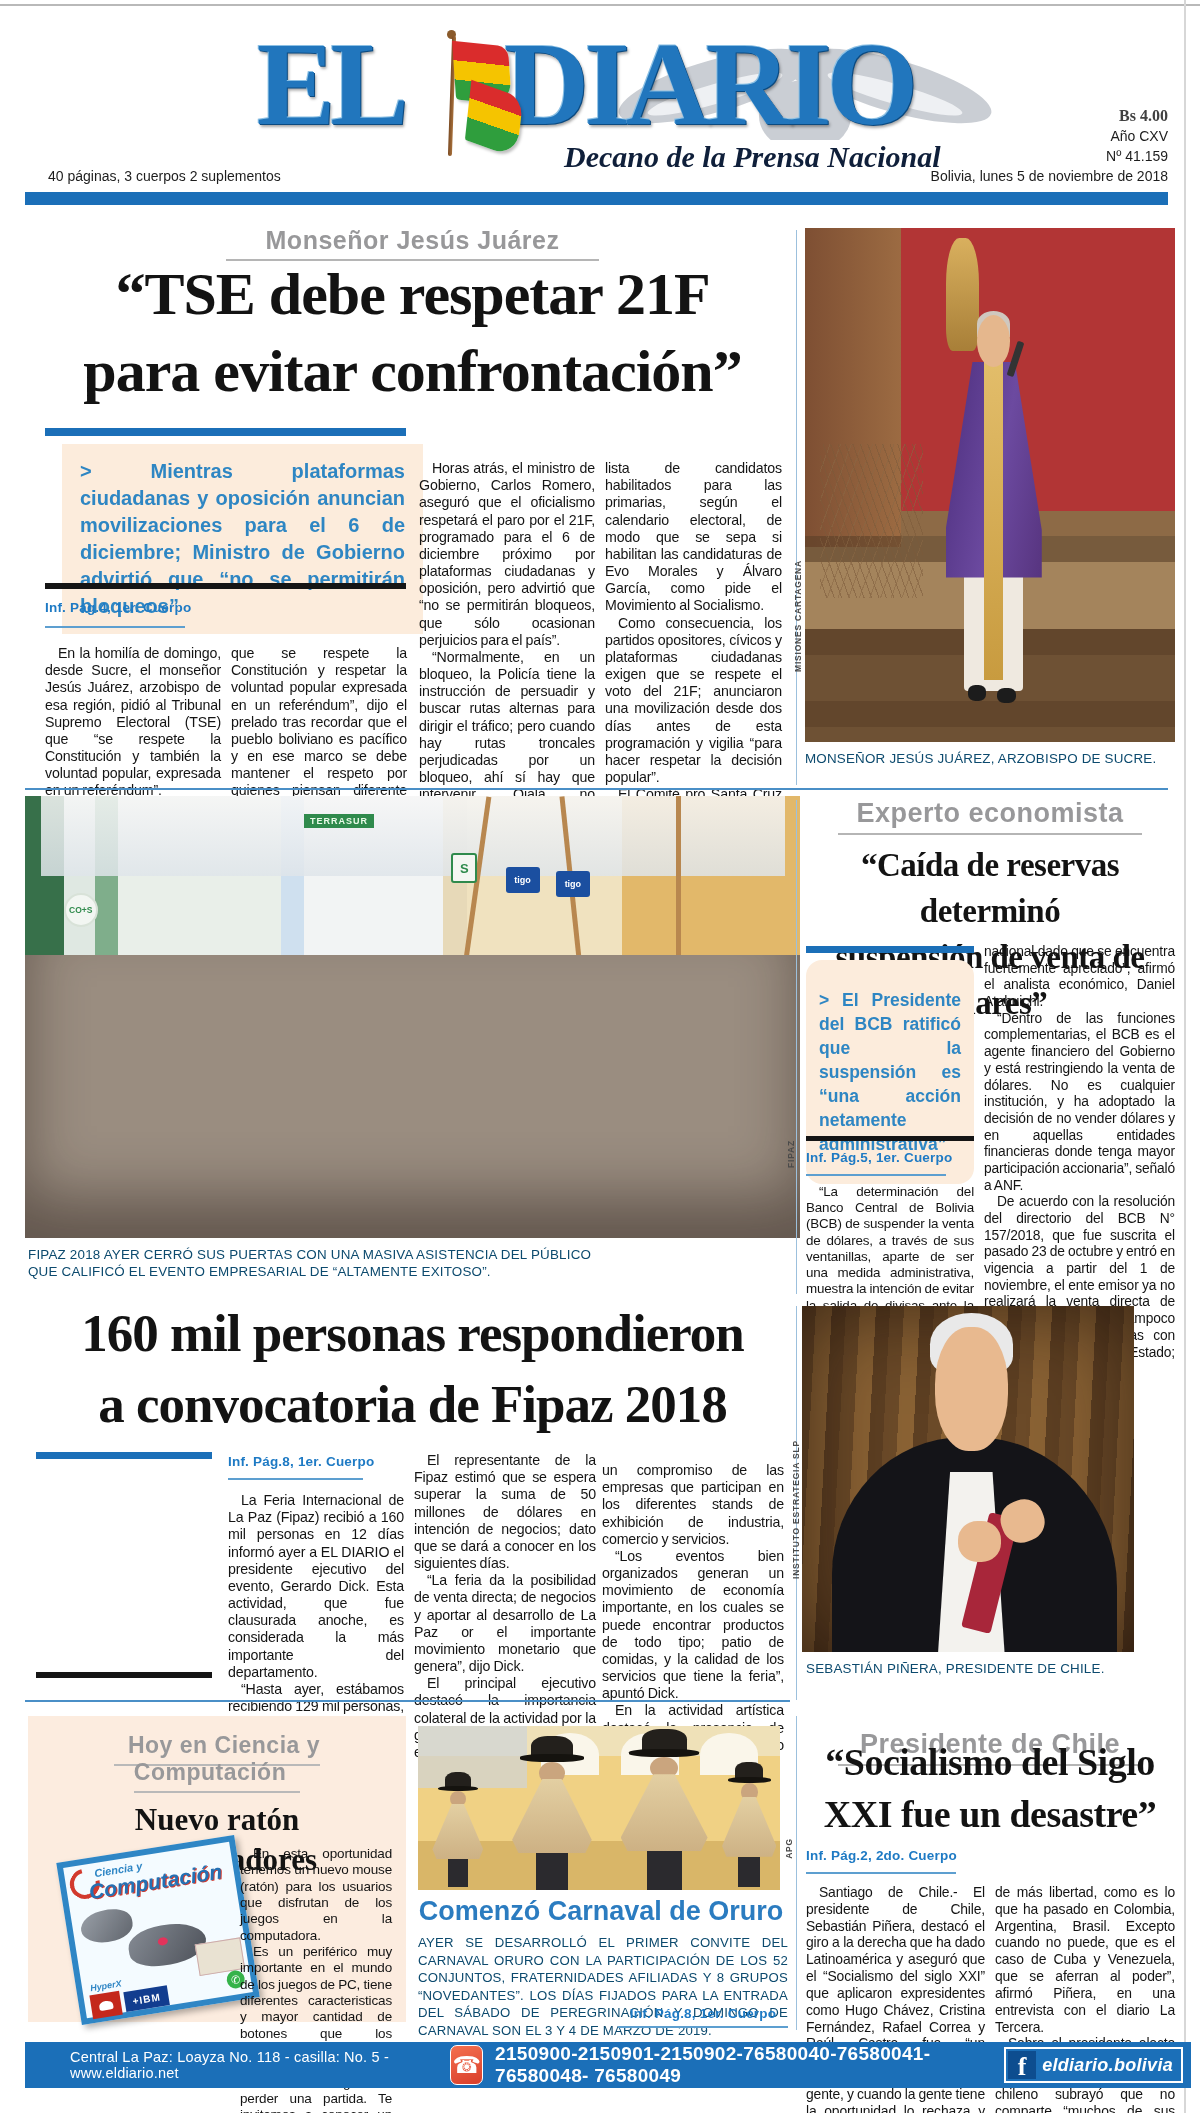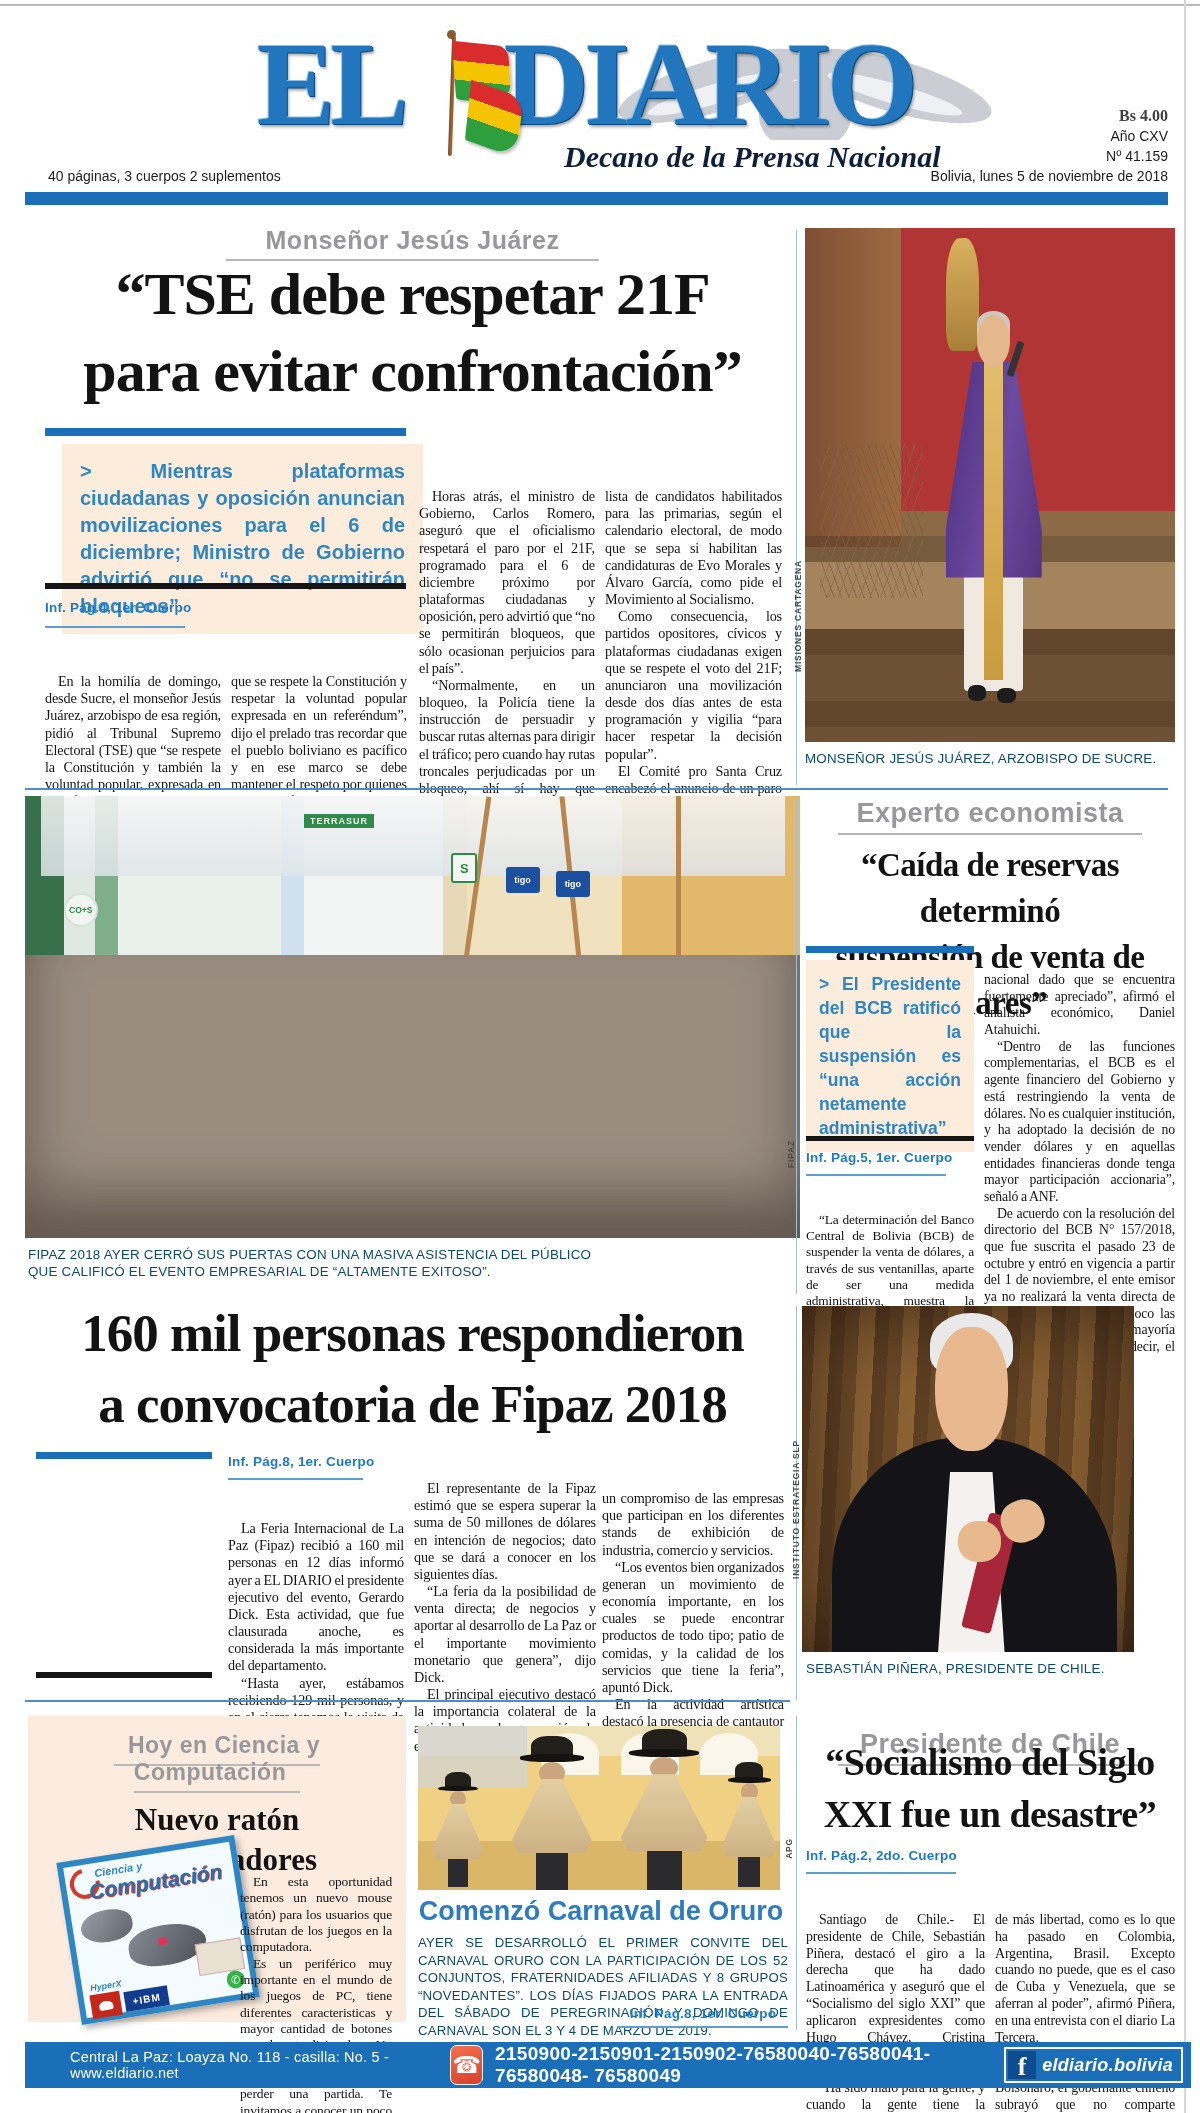--- a/index.html
+++ b/index.html
@@ -33,22 +33,22 @@
   .hdr-date{position:absolute;right:32px;top:168px;font-size:14px;color:#1d1d1d;}
   .bluebar-top{position:absolute;left:25px;top:192px;width:1143px;height:13px;background:#1b6fb8;}
   
   .kicker{font-weight:bold;color:#98989a;letter-spacing:.5px;}
   .headline{font-family:"Liberation Serif","DejaVu Serif",serif;font-weight:bold;color:#131313;text-align:center;letter-spacing:-1px;}
   .accentbar{background:#1b6fb8;}
   .blackbar{background:#151515;}
   .leadbox{background:#fcecdc;color:#2e86c3;text-align:justify;}
   .ref{color:#1e7ac4;font-weight:bold;font-size:13.5px;letter-spacing:.2px;}
   .ref-rule{background:#5d9fd0;height:2px;}
-  .body-col{font-family:Liberation Serif, serif;font-size:14.2px;line-height:1.21;color:#141414;
-            letter-spacing:-.15px;word-spacing:-.6px;margin-top:28px;}
+  .body-col{font-family:Liberation Sans, sans-serif;font-size:14.2px;line-height:1.21;color:#141414;
+            letter-spacing:-.15px;word-spacing:-.6px;}
   .body-col p{margin:0;text-indent:13px;text-align:justify;}
   .body-col.cont p:first-child{text-indent:0;}
   .caption{font-size:13.4px;color:#0c4a6e;letter-spacing:.2px;line-height:17px;}
   .vcredit{writing-mode:vertical-rl;transform:rotate(180deg);font-size:8.5px;color:#4a4a4a;letter-spacing:.8px;font-weight:bold;}
   .vrule{background:#9cc0dd;width:1px;}
   .hrule-blue{background:#4a8fc7;height:2px;}
   
   .photo{position:absolute;overflow:hidden;}
   
   .ph-juarez{background:linear-gradient(180deg,#b23535 0 55%,#8d6a46 55% 60%,#a4845c 60% 78%,#6e5134 78% 100%);}
@@ -266,21 +266,21 @@
   <div class="vrule abs" style="left:796px;top:800px;height:494px;"></div>
 
   <div class="abs" style="left:805px;top:798px;width:370px;text-align:center;">
     <span class="kicker" style="font-size:27px;border-bottom:2px solid #b5b5b5;padding:0 18px 5px;">Experto economista</span>
   </div>
   <div class="headline abs" style="left:800px;top:842px;width:380px;font-size:33px;line-height:46px;letter-spacing:-.5px;">
     <div>“Caída de reservas determinó</div>
     <div>suspensión de venta de dólares”</div>
   </div>
   <div class="accentbar abs" style="left:806px;top:946px;width:168px;height:7px;"></div>
-  <div class="leadbox abs" style="left:806px;top:960px;width:142px;padding:12px 13px;font-size:17.5px;line-height:24px;font-weight:bold;">&gt; El Presidente del BCB ratificó que la suspensión es “una acción netamente administrativa”</div>
+  <div class="leadbox abs" style="left:806px;top:960px;width:142px;padding:28px 13px;font-size:17.5px;line-height:24px;font-weight:bold;border-radius:16px;">&gt; El Presidente del BCB ratificó que la suspensión es “una acción netamente administrativa”</div>
   <div class="blackbar abs" style="left:806px;top:1136px;width:168px;height:5px;"></div>
   <div class="abs ref" style="left:806px;top:1150px;">Inf. Pág.5, 1er. Cuerpo</div>
   <div class="abs ref-rule" style="left:806px;top:1174px;width:140px;"></div>
   <div class="body-col abs" style="left:806px;top:1184px;width:168px;font-size:13.4px;">
       <p>“La determinación del Banco Central de Bolivia (BCB) de suspender la venta de dólares, a través de sus ventanillas, aparte de ser una medida administrativa, muestra la intención de evitar la salida de divisas ante la caída de las reservas internacionales netas (RIN), así como una probable devaluación de la moneda</p>
     </div>
   <div class="body-col cont abs" style="left:984px;top:944px;width:191px;font-size:13.8px;">
       <p>nacional dado que se encuentra fuertemente apreciado”, afirmó el analista económico, Daniel Atahuichi.</p>
       <p>“Dentro de las funciones complementarias, el BCB es el agente financiero del Gobierno y está restringiendo la venta de dólares. No es cualquier institución, y ha adoptado la decisión de no vender dólares y en aquellas entidades financieras donde tenga mayor participación accionaria”, señaló a ANF.</p>
       <p>De acuerdo con la resolución del directorio del BCB N° 157/2018, que fue suscrita el pasado 23 de octubre y entró en vigencia a partir del 1 de noviembre, el ente emisor ya no realizará la venta directa de dólares al público ni tampoco las entidades financieras con mayoría accionaria del Estado; es decir, el Banco Unión.</p>

